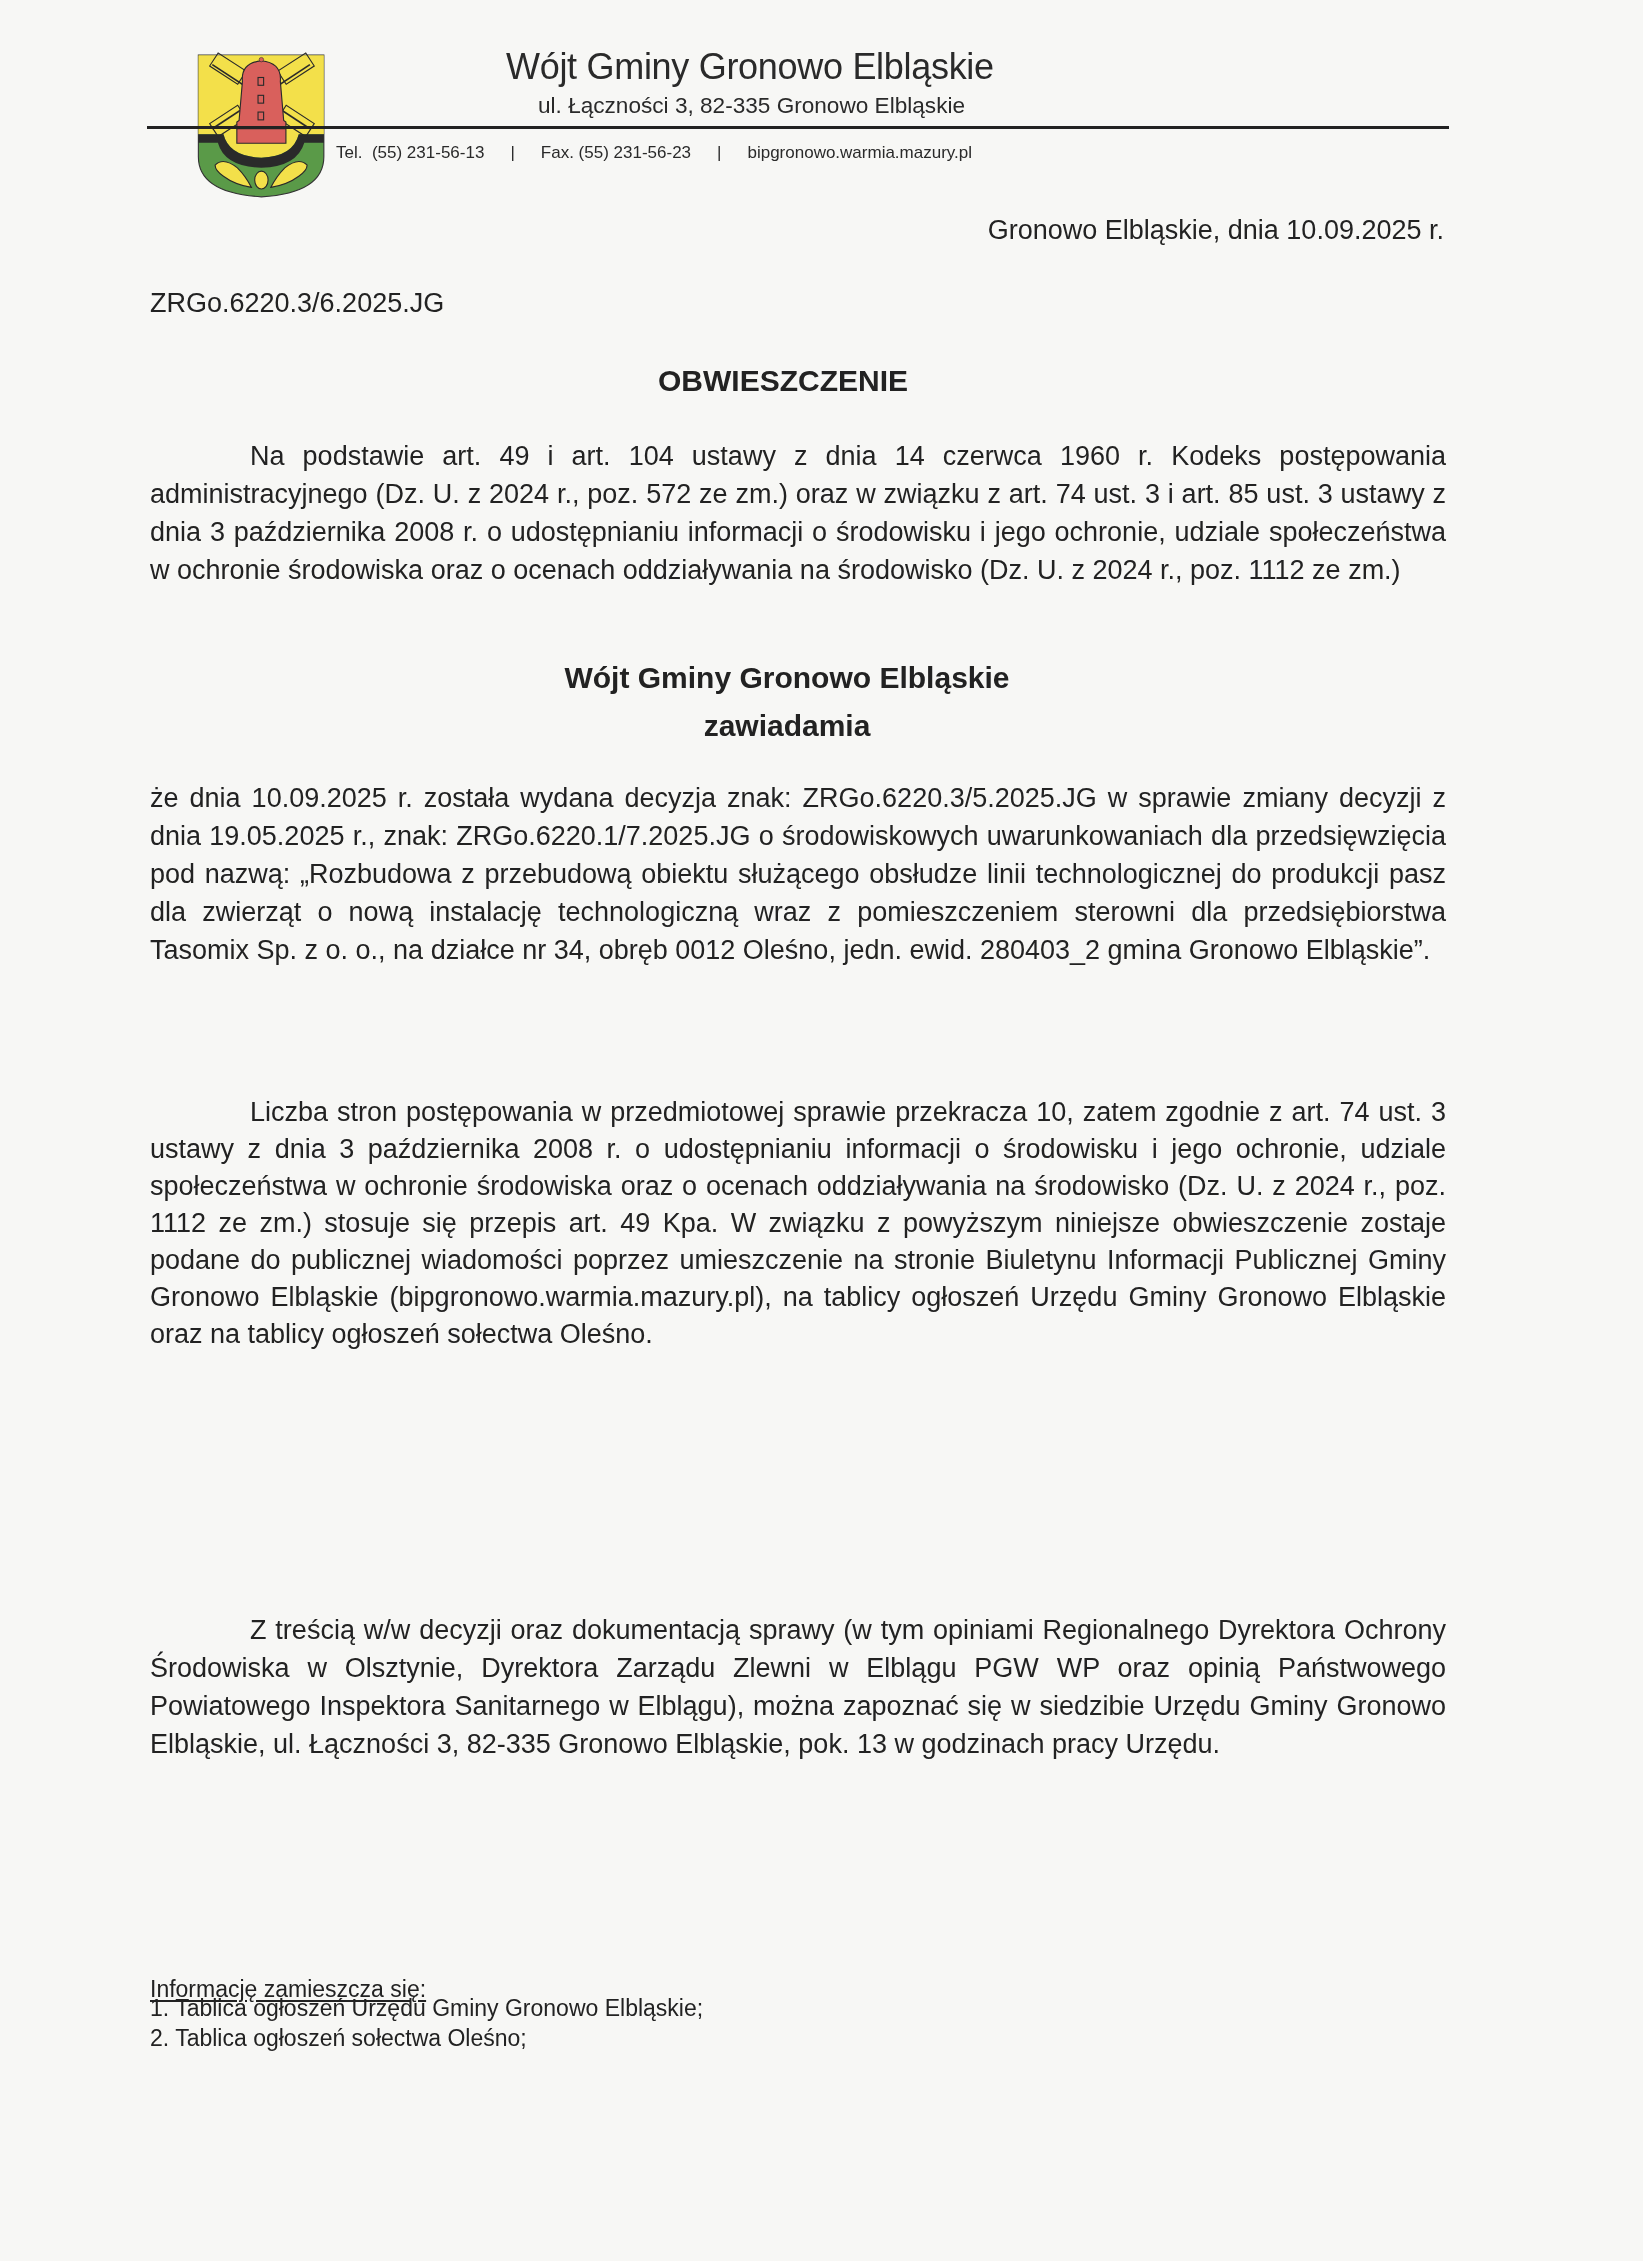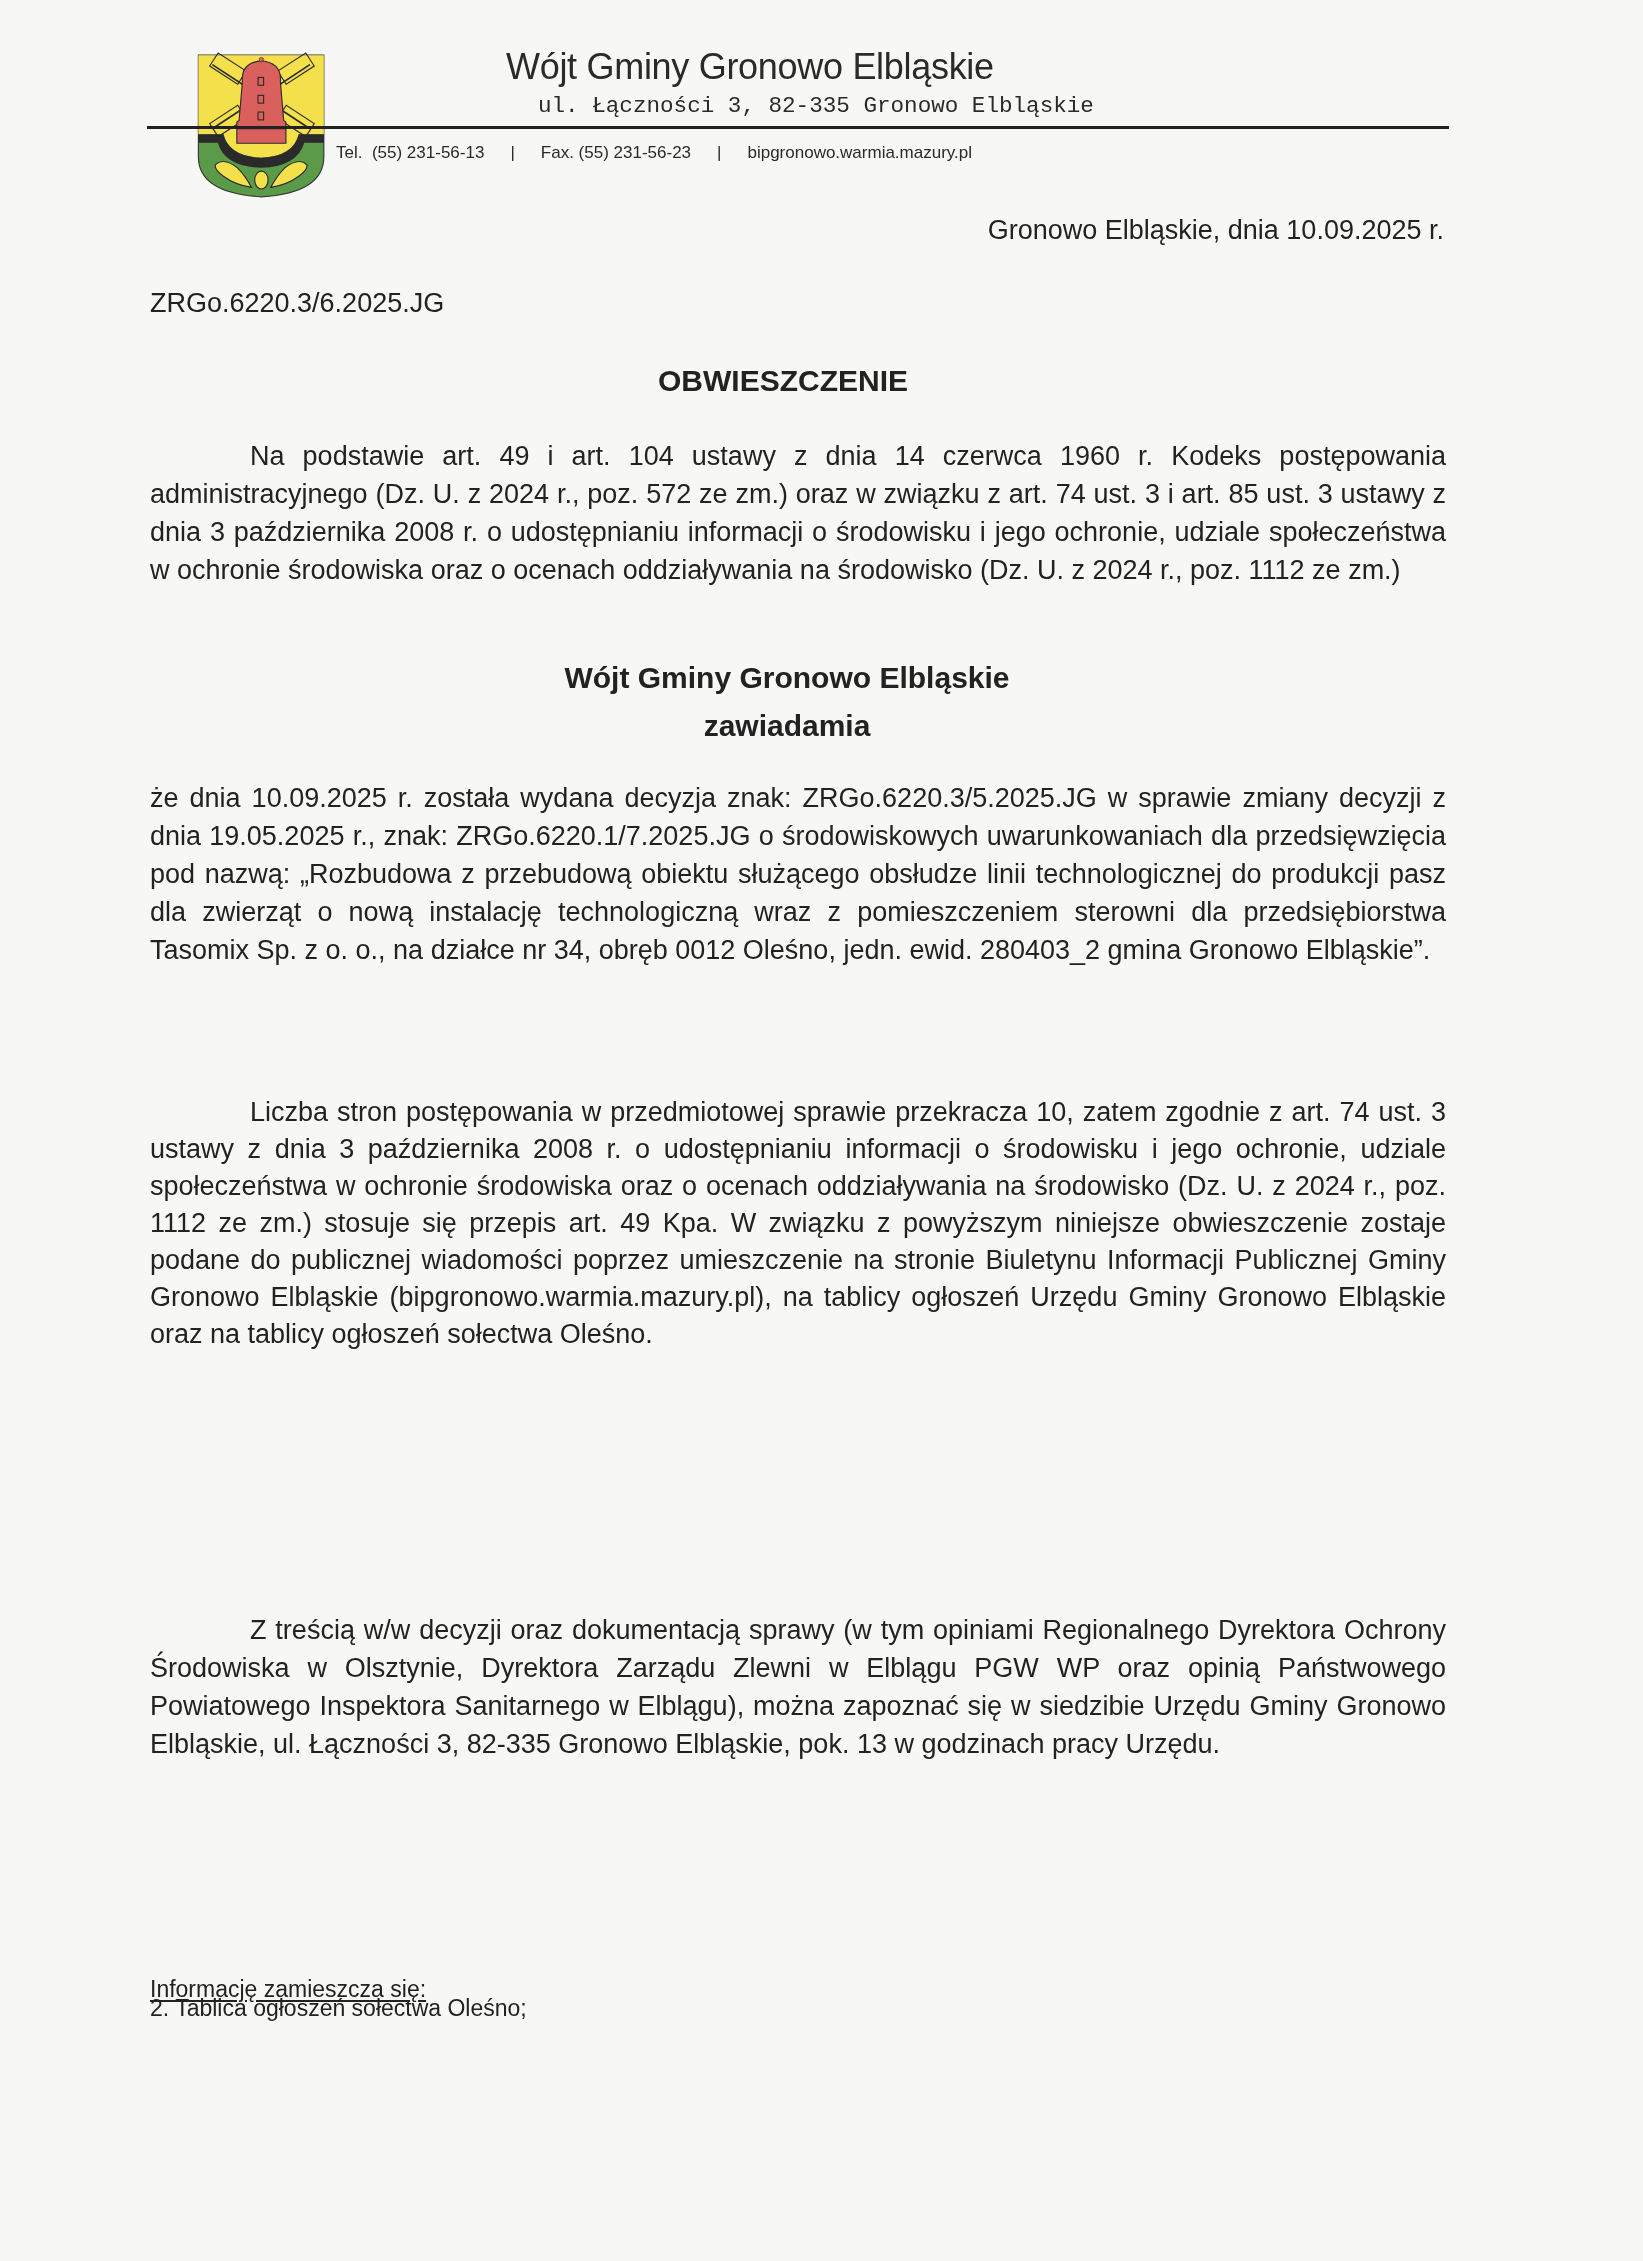--- a/index.html
+++ b/index.html
@@ -9,21 +9,21 @@
       font-family: "Liberation Sans", sans-serif;
       color: #222;
       position: relative;
       overflow: hidden;
     }
     .page { position: absolute; inset: 0; }
 
     
     .crest { position: absolute; left: 190px; top: 44px; width: 145px; height: 164px; }
     .h-title { position: absolute; left: 506px; top: 46px; font-size: 36px; color: #2a2a2a; letter-spacing: -0.3px; }
-    .h-address { position: absolute; left: 538px; top: 93px; font-size: 22.6px; color: #2a2a2a; font-family: Liberation Mono, monospace; }
+    .h-address { position: absolute; left: 538px; top: 93px; font-size: 22.6px; color: #2a2a2a; }
     .h-rule { position: absolute; left: 147px; top: 126px; width: 1302px; height: 2.6px; background: #222; }
     .h-contacts { position: absolute; left: 336px; top: 143px; font-size: 17px; color: #2a2a2a; display: flex; gap: 0; white-space: pre; }
     .h-contacts .sep { margin: 0 26px 0 26px; }
 
     .date-line { position: absolute; right: 200px; top: 215px; font-size: 27px; }
     .ref-no { position: absolute; left: 150px; top: 288px; font-size: 27px; }
 
     .heading { position: absolute; left: 0; width: 1644px; text-align: center; font-weight: bold; }
     .h-obw { top: 364px; font-size: 30px; left: -39px; }
     .h-wojt { top: 661px; font-size: 30px; left: -35px; }
@@ -110,17 +110,18 @@
   <p class="para p2"><span>że dnia 10.09.2025 r. została wydana decyzja znak: ZRGo.6220.3/5.2025.JG w sprawie zmiany decyzji z dnia 19.05.2025 r., znak: ZRGo.6220.1/7.2025.JG o środowiskowych uwarunkowaniach dla przedsięwzięcia pod nazwą: </span><span class="bold">„Rozbudowa z przebudową obiektu służącego obsłudze linii technologicznej do produkcji pasz dla zwierząt o nową instalację technologiczną wraz z pomieszczeniem sterowni dla przedsiębiorstwa Tasomix Sp. z o. o., na działce nr 34, obręb 0012 Oleśno, jedn. ewid. 280403_2 gmina Gronowo Elbląskie”.</span></p>
 
   <p class="para indent p3">Liczba stron postępowania w przedmiotowej sprawie przekracza 10, zatem zgodnie z art. 74 ust. 3 ustawy z dnia 3 października 2008 r. o udostępnianiu informacji o środowisku i jego ochronie, udziale społeczeństwa w ochronie środowiska oraz o ocenach oddziaływania na środowisko (Dz. U. z 2024 r., poz. 1112 ze zm.) stosuje się przepis art. 49 Kpa. W związku z powyższym niniejsze obwieszczenie zostaje podane do publicznej wiadomości poprzez umieszczenie na stronie Biuletynu Informacji Publicznej Gminy Gronowo Elbląskie (bipgronowo.warmia.mazury.pl), na tablicy ogłoszeń Urzędu Gminy Gronowo Elbląskie oraz na tablicy ogłoszeń sołectwa Oleśno.</p>
 
 
   <p class="para indent p5">Z treścią w/w decyzji oraz dokumentacją sprawy (w tym opiniami Regionalnego Dyrektora Ochrony Środowiska w Olsztynie, Dyrektora Zarządu Zlewni w Elblągu PGW WP oraz opinią Państwowego Powiatowego Inspektora Sanitarnego w Elblągu), można zapoznać się w siedzibie Urzędu Gminy Gronowo Elbląskie, ul. Łączności 3, 82-335 Gronowo Elbląskie, pok. 13 w godzinach pracy Urzędu.</p>
 
 
   <div class="dist-title">Informację zamieszcza się:</div>
   <ul class="dist-list">
+    <li>1. Tablica ogłoszeń Urzędu Gminy Gronowo Elbląskie;</li>
     <li>2. Tablica ogłoszeń sołectwa Oleśno;</li>
   </ul>
 
 </div>
 
 
 </body></html>

